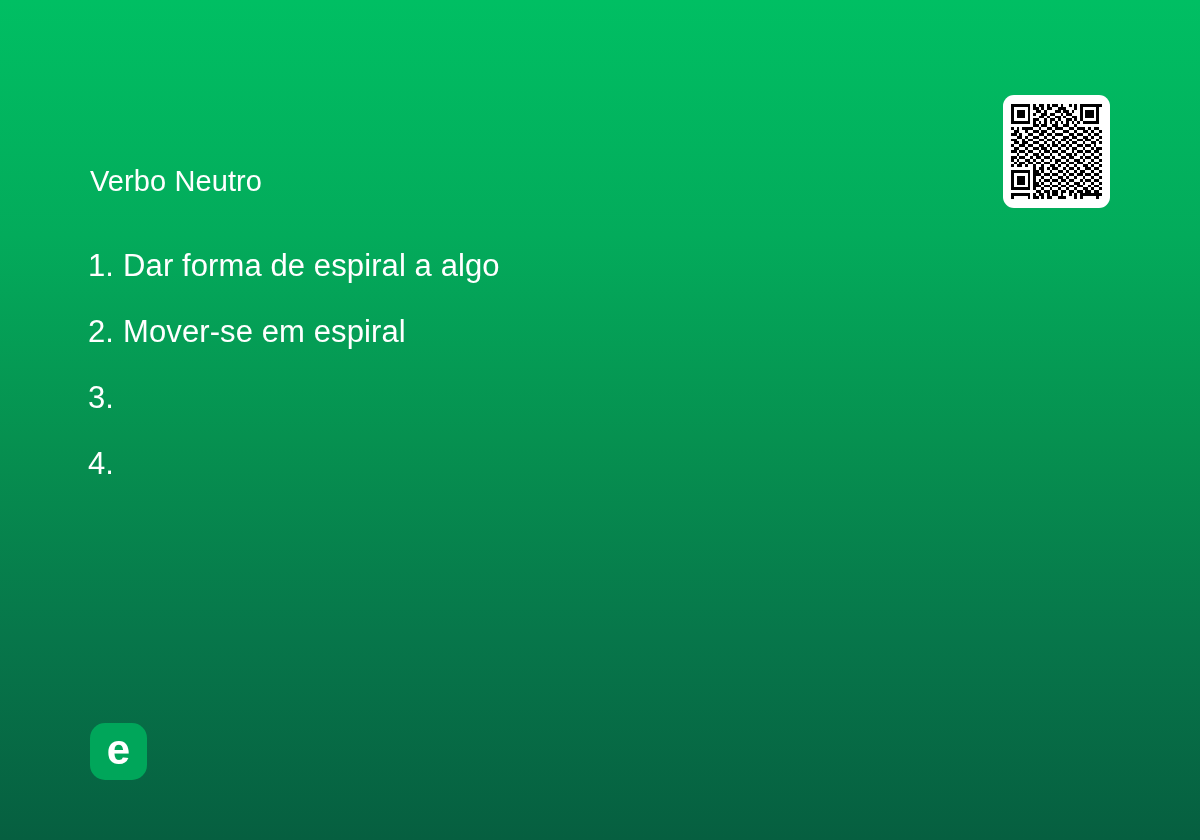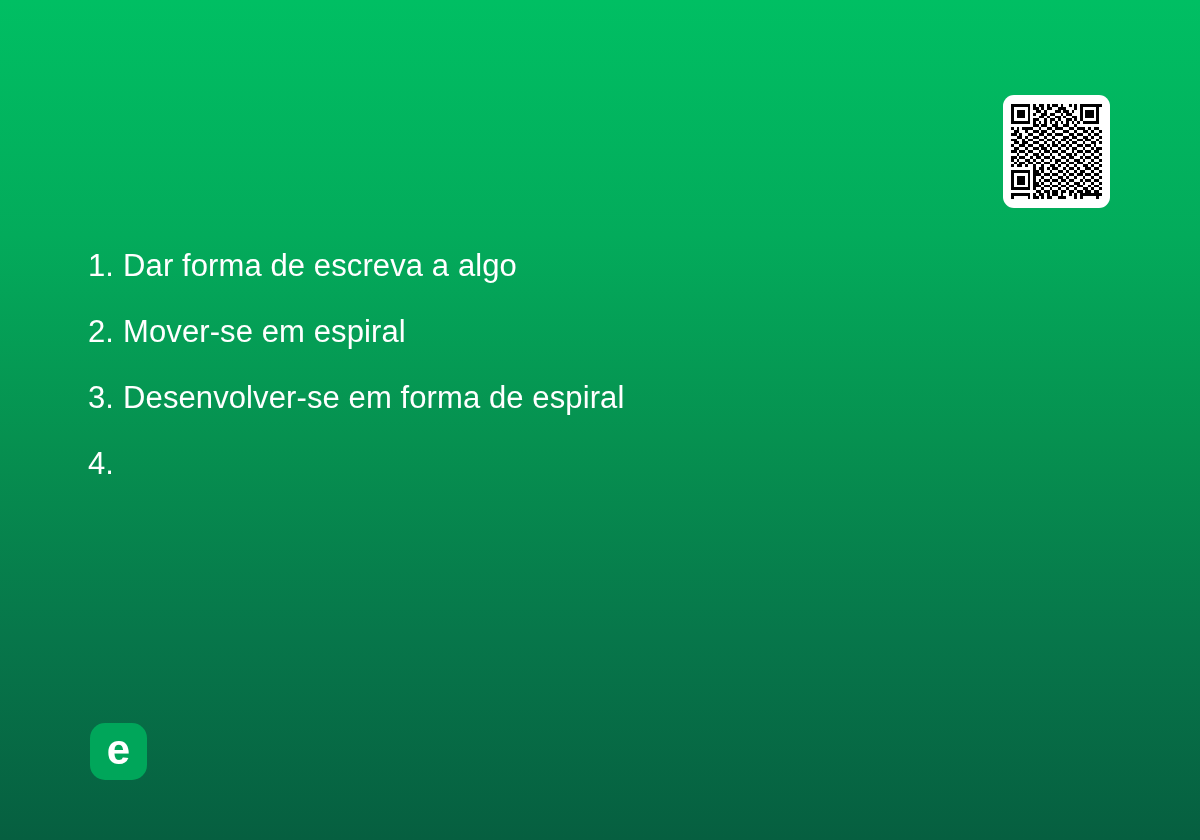--- a/index.html
+++ b/index.html
@@ -138,33 +138,33 @@
     color: #ffffff;
     white-space: nowrap;
   }
 </style>
 </head>
 <body>
 
 <div id="card">
 
 
+  <p class="word-class">Verbo Neutro</p>
 
   <ol class="definitions">
     <li class="definition-item">
       <span class="definition-index">1.</span>
-      <span class="definition-text">Dar forma de escreva a algo</span>
+      <span class="definition-text">Dar forma de espiral a algo</span>
     </li>
     <li class="definition-item">
       <span class="definition-index">2.</span>
       <span class="definition-text">Mover-se em espiral</span>
     </li>
     <li class="definition-item">
       <span class="definition-index">3.</span>
-      <span class="definition-text">Desenvolver-se em forma de espiral</span>
     </li>
     <li class="definition-item">
       <span class="definition-index">4.</span>
     </li>
   </ol>
 
   <div class="qr-frame">
     <div class="qr-grid" id="qr-grid" style="grid-template-columns: repeat(33, 1fr); grid-template-rows: repeat(33, 1fr);">
         <i style="background: rgb(0, 0, 0);"></i>
         <i style="background: rgb(0, 0, 0);"></i>

